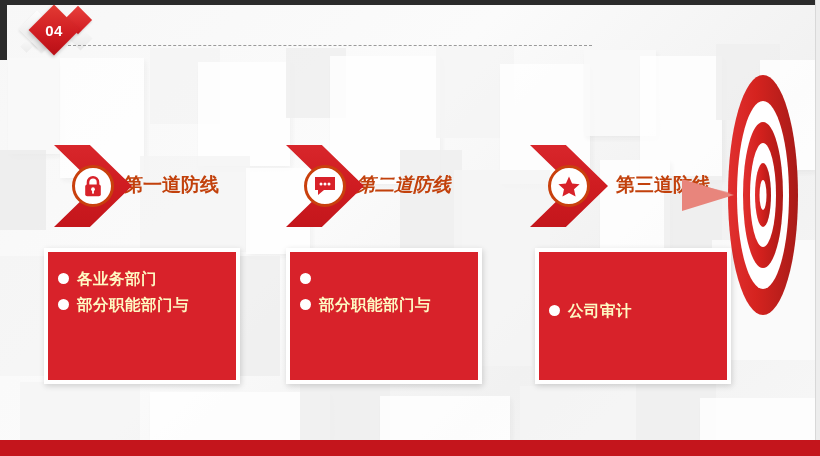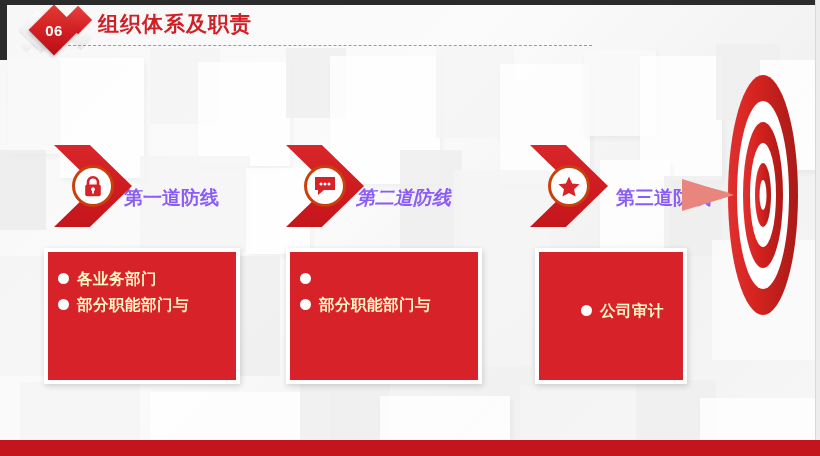--- a/index.html
+++ b/index.html
@@ -172,23 +172,22 @@
     align-items: center;
     justify-content: center;
     z-index: 3;
   }
   .chev-label {
     position: absolute;
     top: 27px;
     left: 84px;
     font-size: 19px;
     font-weight: bold;
-    color: #8b5cf6;
+    color: #c2410c;
     white-space: nowrap;
-    margin-top: 13px;
   }
 
   
   .cbox {
     position: absolute;
     background: #d8222a;
     border: 4px solid #ffffff;
     box-sizing: border-box;
     box-shadow: 1px 2px 6px rgba(0,0,0,.16);
     z-index: 18;
@@ -310,23 +309,22 @@
   <div class="bg-sq sh" style="left:700px;top:398px; width:120px; height:42px;"></div>
 
   <div class="header">
     <div class="badge-wrap">
       <div class="dia dia-ghost1"></div>
       <div class="dia dia-ghost3"></div>
       <div class="dia dia-ghost2"></div>
       <div class="dia dia-ghost4"></div>
       <div class="dia dia-red-sm"></div>
       <div class="dia dia-main"></div>
-      <div class="badge-num">06</div>
-    </div>
-    <div class="header-title">组织体系及职责</div>
+      <div class="badge-num">04</div>
+    </div>
     <div class="header-dash"></div>
   </div>
 
   <div class="chev" style="left:54px; top:145px;">
     <div class="shape"></div>
     <div class="chev-icon">
       <svg width="22" height="23" viewBox="0 0 22 23" aria-hidden="true">
         <path d="M6 10 V7.2 A5 5 0 0 1 16 7.2 V10" fill="none" stroke="#d8222a" stroke-width="2.6"></path>
         <rect x="3.2" y="9.6" width="15.6" height="11.6" rx="2" fill="#d8222a"></rect>
         <circle cx="11" cy="14.2" r="1.9" fill="#ffffff"></circle>
@@ -374,21 +372,21 @@
   <div class="chev" style="left:530px; top:145px;">
     <div class="shape"></div>
     <div class="chev-icon">
       <svg width="24" height="23" viewBox="0 0 24 23" aria-hidden="true">
         <path d="M12 1.5 L15.1 8.4 L22.6 9.2 L17 14.3 L18.6 21.6 L12 17.9 L5.4 21.6 L7 14.3 L1.4 9.2 L8.9 8.4 Z" fill="#d8222a"></path>
       </svg>
     </div>
   </div>
   <div class="chev-label" style="left:616px; top:172px;">第三道防线</div>
 
-  <div class="cbox center" style="left:535px; top:248px; width:152px; height:136px;padding-left:32px;">
+  <div class="cbox center" style="left:535px; top:248px; width:196px; height:136px;">
     <div class="cbox-inner">
       <div class="cline">
         <span class="dot"></span><span>公司审计</span>
       </div>
     </div>
   </div>
 
   <div class="target">
     <div class="ring r1"></div>
     <div class="ring r2"></div>

